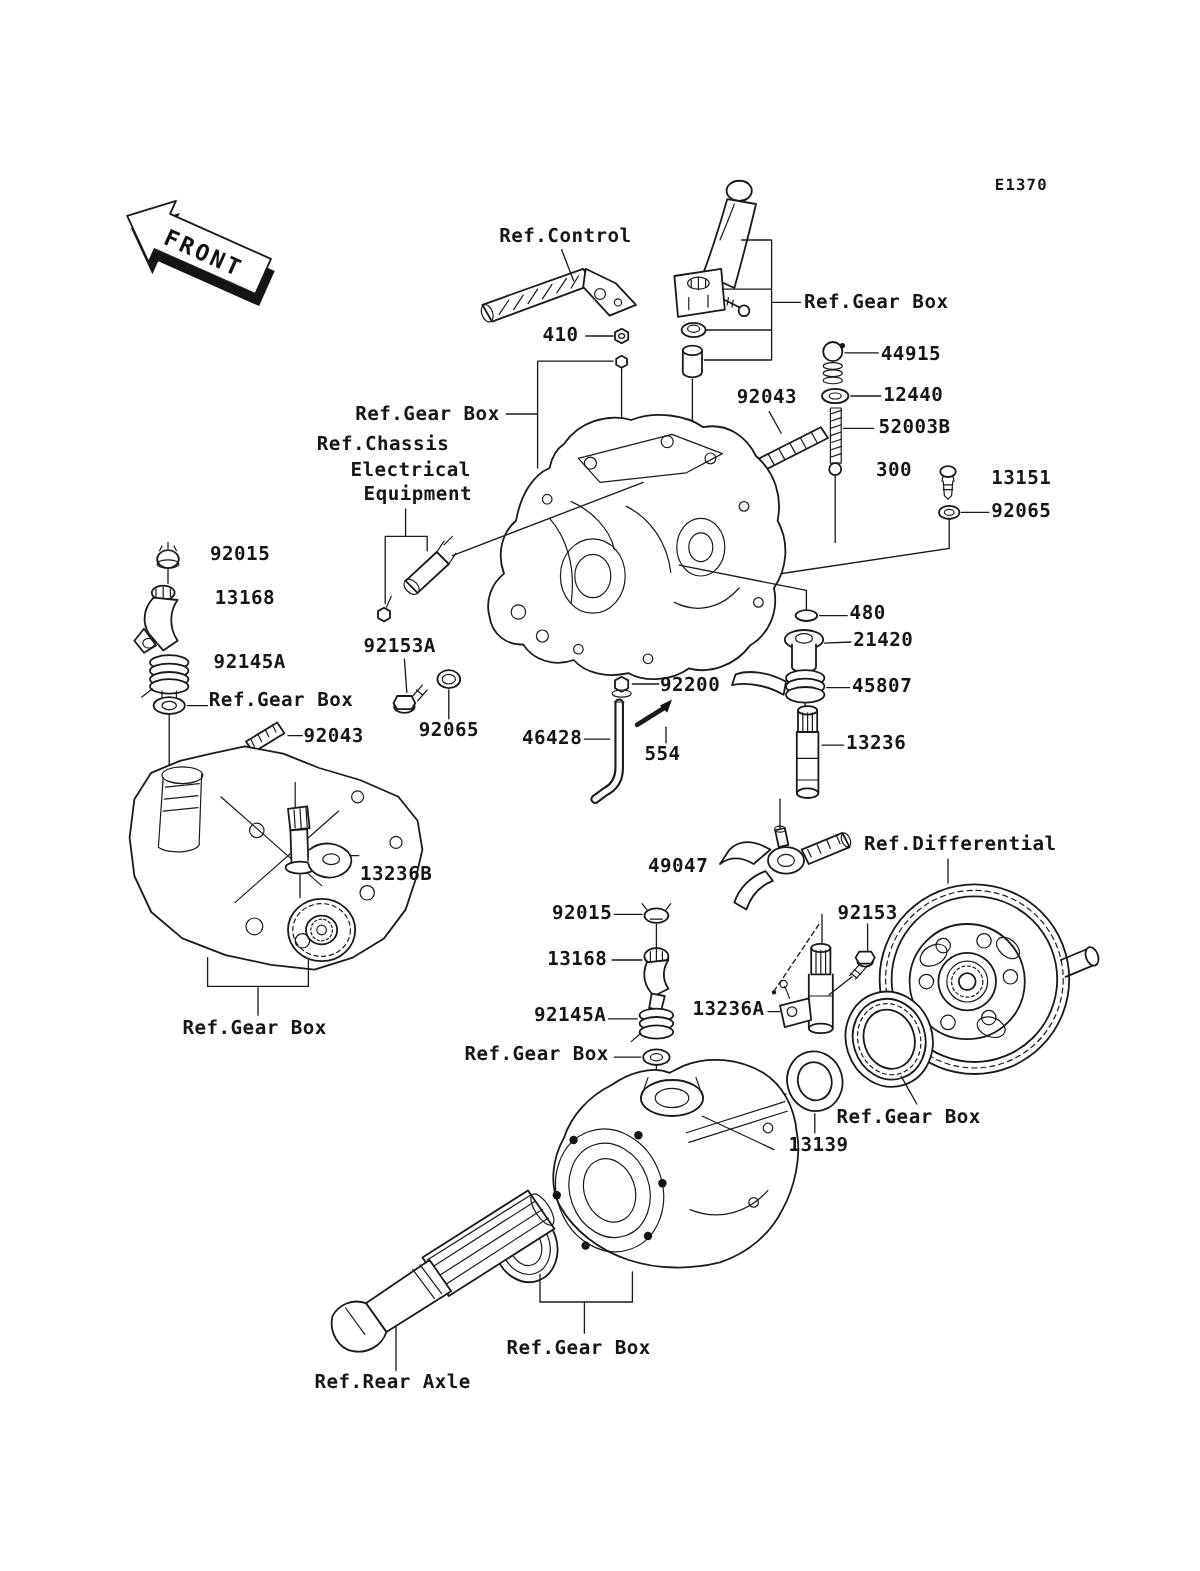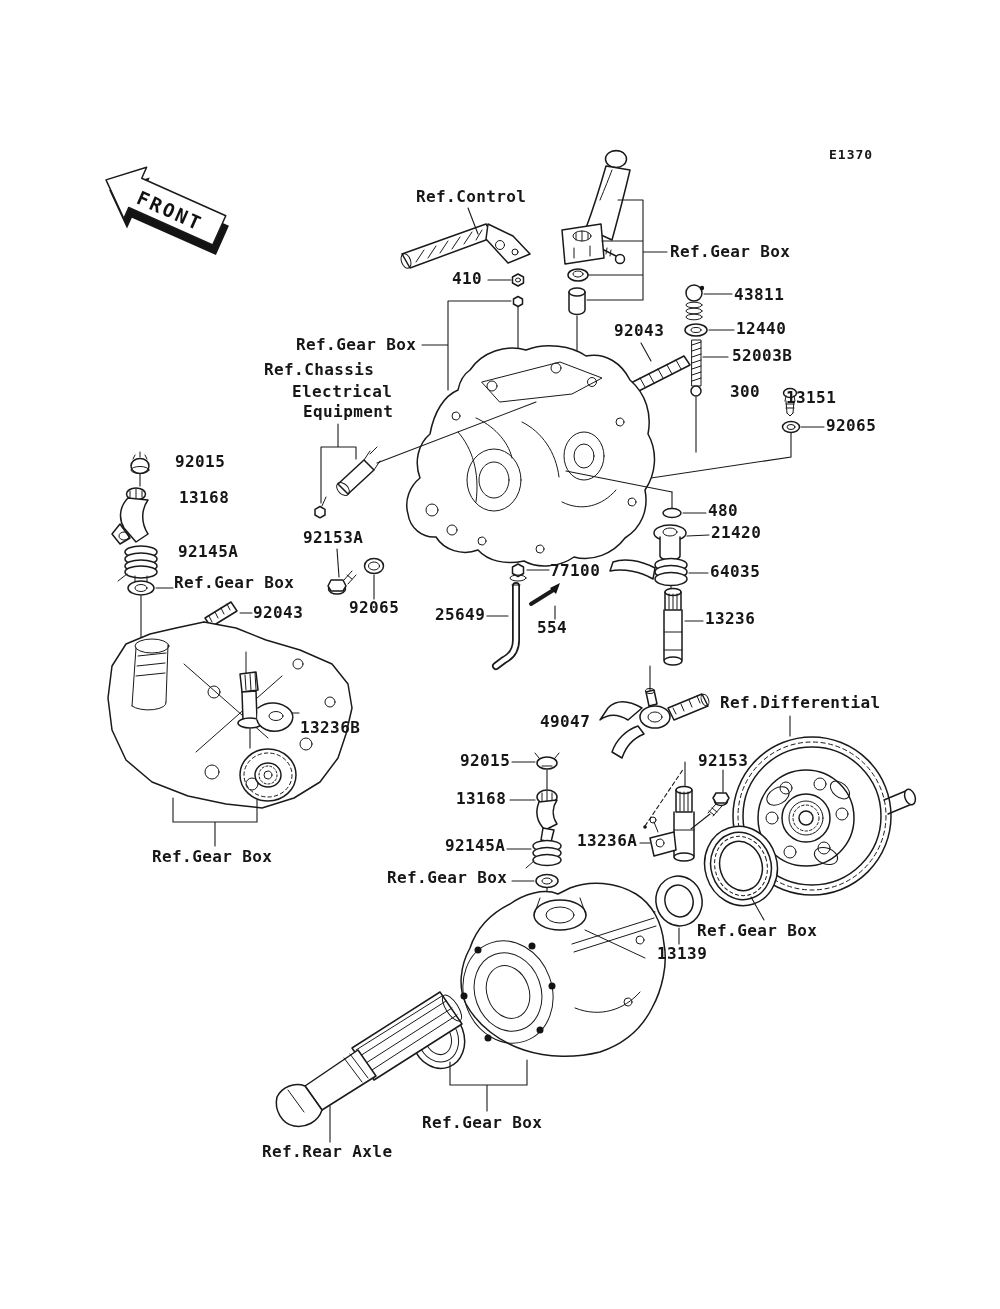--- a/index.html
+++ b/index.html
@@ -402,44 +402,44 @@
   <g>
     <path class="ld" d="M450,1062 L450,1085 L527,1085 L527,1060 M487,1085 L487,1111"></path>
   </g>
 
 </svg>
 
   <div class="lbl code" style="left:829px;top:148px">E1370</div>
   <div class="lbl" style="left:416px;top:189px">Ref.Control</div>
   <div class="lbl" style="left:452px;top:271px">410</div>
   <div class="lbl" style="left:670px;top:244px">Ref.Gear Box</div>
-  <div class="lbl" style="left:734px;top:287px">43811</div>
+  <div class="lbl" style="left:734px;top:287px">44915</div>
   <div class="lbl" style="left:736px;top:321px">12440</div>
   <div class="lbl" style="left:732px;top:348px">52003B</div>
   <div class="lbl" style="left:730px;top:384px">300</div>
-  <div class="lbl" style="left:786px;top:390px">13151</div>
+  <div class="lbl" style="left:826px;top:390px">13151</div>
   <div class="lbl" style="left:826px;top:418px">92065</div>
   <div class="lbl" style="left:614px;top:323px">92043</div>
   <div class="lbl" style="left:296px;top:337px">Ref.Gear Box</div>
   <div class="lbl" style="left:264px;top:362px">Ref.Chassis</div>
   <div class="lbl" style="left:292px;top:384px">Electrical</div>
   <div class="lbl" style="left:303px;top:404px">Equipment</div>
   <div class="lbl" style="left:175px;top:454px">92015</div>
   <div class="lbl" style="left:179px;top:490px">13168</div>
   <div class="lbl" style="left:178px;top:544px">92145A</div>
   <div class="lbl" style="left:174px;top:575px">Ref.Gear Box</div>
   <div class="lbl" style="left:253px;top:605px">92043</div>
   <div class="lbl" style="left:303px;top:530px">92153A</div>
   <div class="lbl" style="left:349px;top:600px">92065</div>
-  <div class="lbl" style="left:435px;top:607px">25649</div>
+  <div class="lbl" style="left:435px;top:607px">46428</div>
   <div class="lbl" style="left:537px;top:620px">554</div>
-  <div class="lbl" style="left:550px;top:563px">77100</div>
+  <div class="lbl" style="left:550px;top:563px">92200</div>
   <div class="lbl" style="left:708px;top:503px">480</div>
   <div class="lbl" style="left:711px;top:525px">21420</div>
-  <div class="lbl" style="left:710px;top:564px">64035</div>
+  <div class="lbl" style="left:710px;top:564px">45807</div>
   <div class="lbl" style="left:705px;top:611px">13236</div>
   <div class="lbl" style="left:300px;top:720px">13236B</div>
   <div class="lbl" style="left:152px;top:849px">Ref.Gear Box</div>
   <div class="lbl" style="left:540px;top:714px">49047</div>
   <div class="lbl" style="left:460px;top:753px">92015</div>
   <div class="lbl" style="left:456px;top:791px">13168</div>
   <div class="lbl" style="left:445px;top:838px">92145A</div>
   <div class="lbl" style="left:387px;top:870px">Ref.Gear Box</div>
   <div class="lbl" style="left:577px;top:833px">13236A</div>
   <div class="lbl" style="left:698px;top:753px">92153</div>

